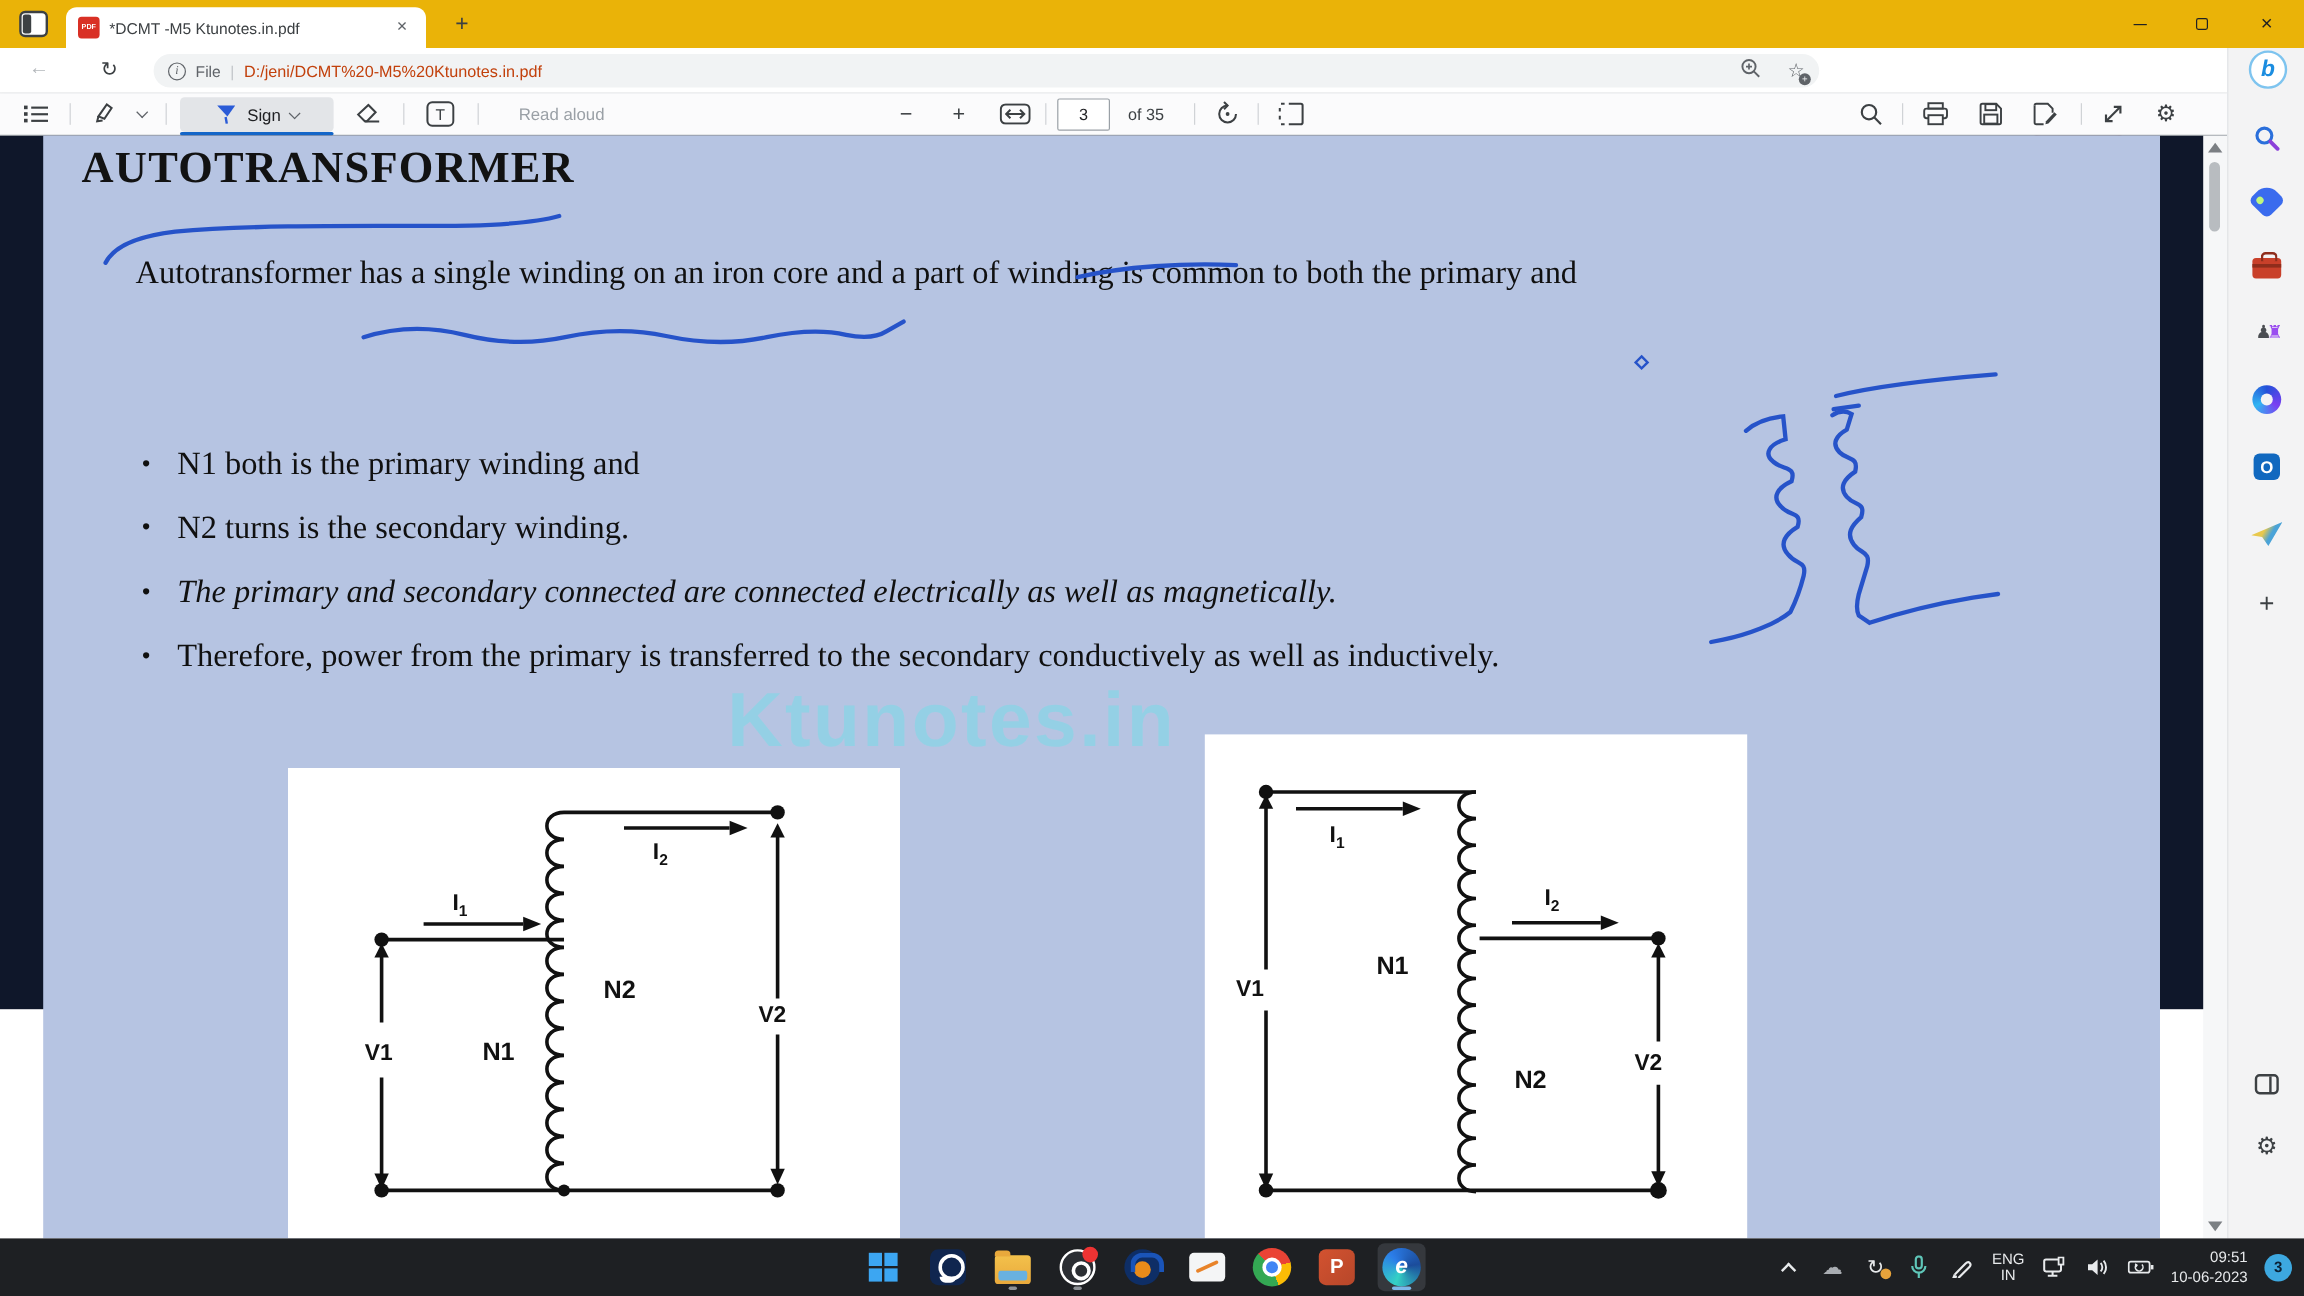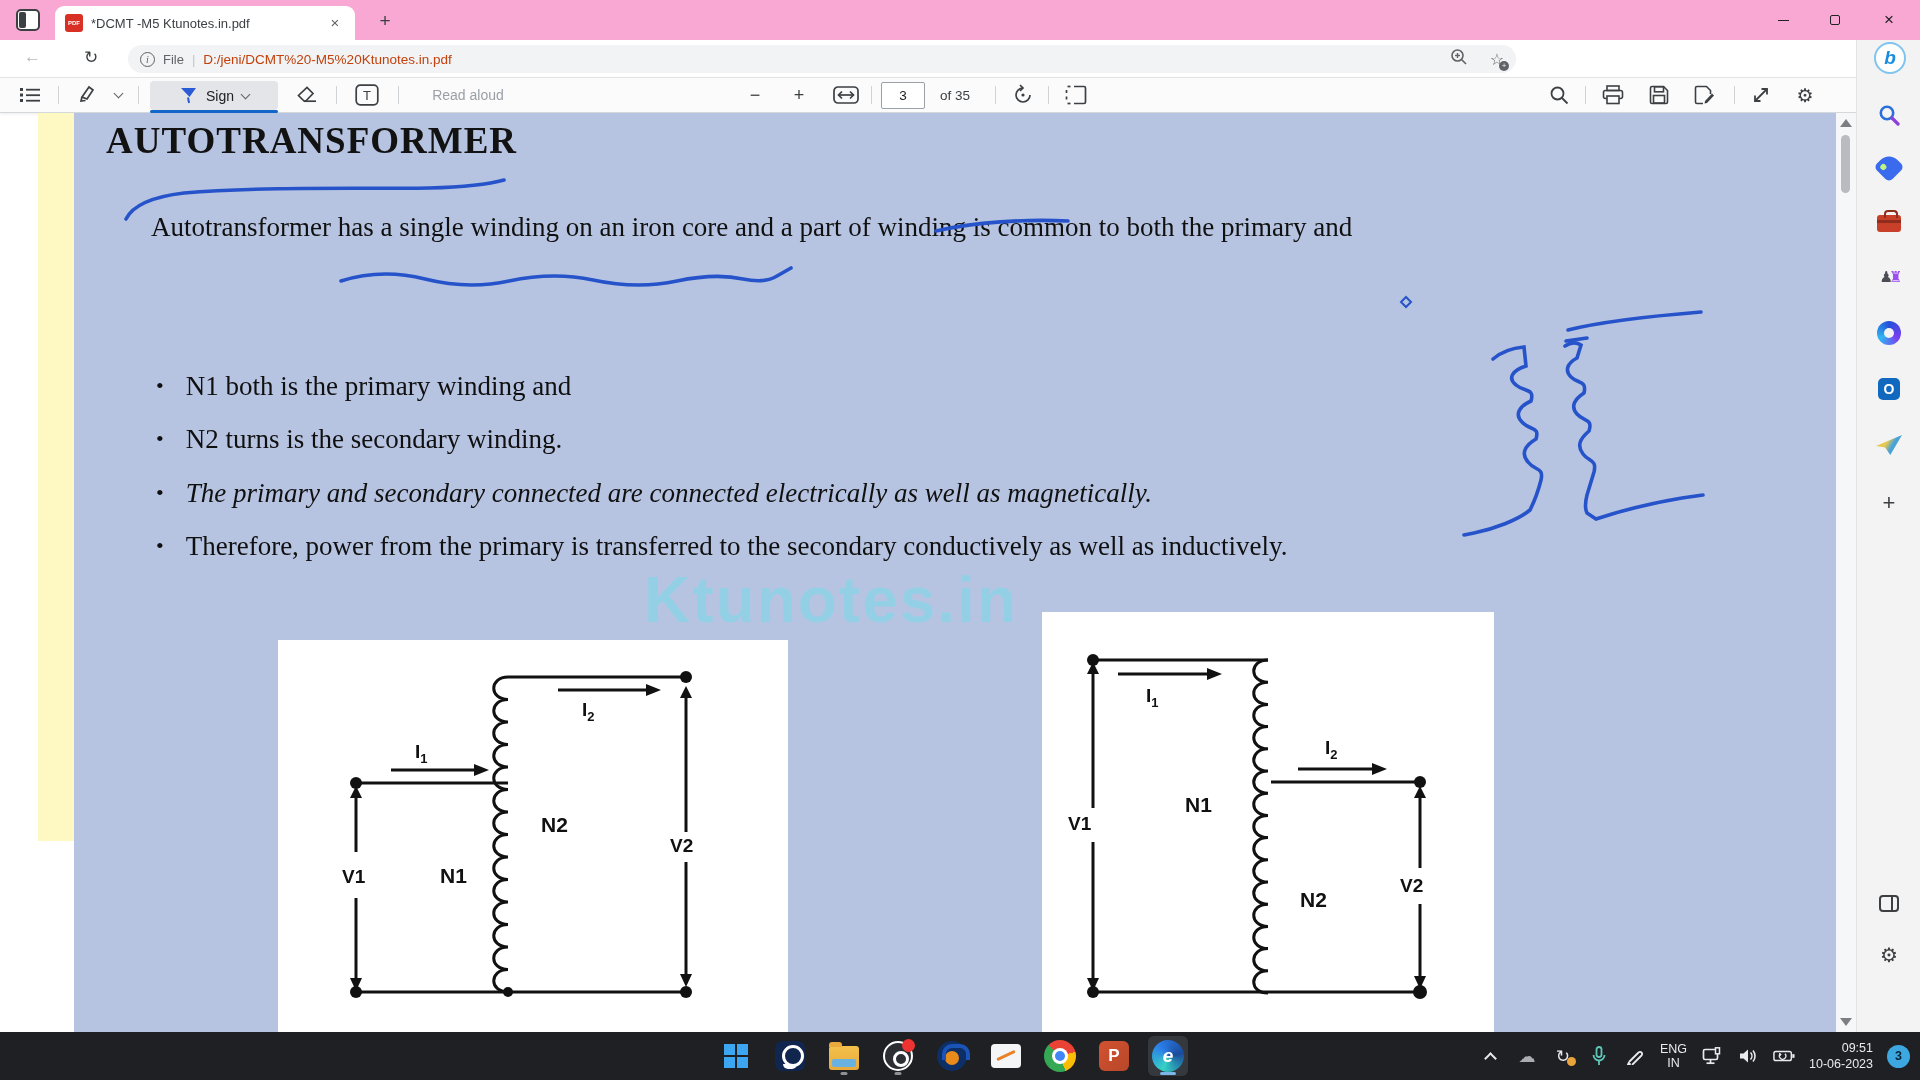--- a/index.html
+++ b/index.html
@@ -1,19 +1,19 @@
 <!DOCTYPE html>
 <html><head>
 <meta charset="utf-8">
 <style>
   html,body{margin:0;padding:0;background:#000;}
   *{box-sizing:border-box;}
   .screen{position:relative;width:1920px;height:1080px;overflow:hidden;font-family:"Liberation Sans",sans-serif;background:#fff;}
   
-  .tabstrip{position:absolute;left:0;top:0;width:1920px;height:40px;background:#f9a8d4;}
+  .tabstrip{position:absolute;left:0;top:0;width:1920px;height:40px;background:#eab308;}
   .tabactions{position:absolute;left:16px;top:9px;width:24px;height:22px;border:2px solid #3c4043;border-radius:5px;background:#fff;}
   .tabactions .half{position:absolute;left:1px;top:1px;width:7px;height:16px;background:#3c4043;border-radius:2px;}
   .tab{position:absolute;left:55px;top:6px;width:300px;height:34px;background:#fff;border-radius:9px 9px 0 0;display:flex;align-items:center;padding:0 10px;gap:8px;}
   .favicon{width:18px;height:18px;border-radius:3px;background:#d93025;color:#fff;font-size:6px;font-weight:bold;display:flex;align-items:center;justify-content:center;flex:none;}
   .tabtitle{font-size:13px;color:#3c4043;white-space:nowrap;overflow:hidden;flex:1;}
   .tabclose{font-size:15px;color:#5f6368;width:20px;height:20px;line-height:19px;text-align:center;border-radius:50%;flex:none;}
   .newtab{position:absolute;left:372px;top:8px;width:26px;height:26px;font-size:19px;color:#3c4043;text-align:center;line-height:25px;}
   .wctl{position:absolute;top:0;height:40px;width:46px;display:flex;align-items:center;justify-content:center;color:#202124;}
   .wmin{left:1760px;}.wmax{left:1812px;}.wclose{left:1866px;font-size:17px;}
   .wmin i{display:block;width:11px;border-top:1.5px solid #202124;}
@@ -52,21 +52,21 @@
   .pb{position:absolute;top:0;height:34px;display:flex;align-items:center;justify-content:center;color:#3c4043;}
   .vsep{position:absolute;top:8px;width:1px;height:18px;background:#d0d3d6;}
   .drawbtn{position:absolute;left:150px;top:3px;height:29px;width:128px;background:#e3e5e8;border-radius:4px;display:flex;align-items:center;justify-content:center;gap:8px;font-size:14px;color:#202124;}
   .drawbtn::after{content:"";position:absolute;left:0;right:0;bottom:-3px;height:3px;background:#1466c8;border-radius:2px;}
   .chev{width:7px;height:7px;border-right:1.8px solid #5f6368;border-bottom:1.8px solid #5f6368;transform:rotate(45deg);margin-top:-3px;}
   .readaloud{font-size:14px;color:#9aa0a6;}
   .pagebox{position:absolute;left:881px;top:4px;width:44px;height:27px;background:#fff;border:1px solid #9aa0a6;border-radius:2px;text-align:center;font-size:13.5px;color:#202124;line-height:25px;}
   .ofpages{position:absolute;left:940px;top:0;height:34px;display:flex;align-items:center;font-size:13.5px;color:#3c4043;}
   .glyph{font-size:18px;}
   
-  .contentarea{position:absolute;left:0;top:113px;width:1856px;height:728px;background:#fef9c3;margin-left:38px;}
+  .contentarea{position:absolute;left:0;top:113px;width:1856px;height:728px;background:#0f172a;}
   .page{position:absolute;left:36px;top:0;width:1764px;height:919px;background:#b6c4e2;overflow:hidden;}
   .doctitle{position:absolute;left:32px;top:6px;font-family:"Liberation Serif",serif;font-weight:bold;font-size:37px;color:#121212;letter-spacing:1px;}
   .para{position:absolute;left:77px;top:96px;width:1520px;font-family:"Liberation Serif",serif;font-size:27px;color:#101010;line-height:37px;}
   .bullet{position:absolute;left:82px;font-family:"Liberation Serif",serif;font-size:27px;color:#101010;display:flex;gap:22px;}
   .bullet .mark{font-size:22px;margin-top:2px;}
   .bullet.it{font-style:italic;}
   .watermark{position:absolute;left:570px;top:450px;font-size:64px;font-weight:bold;letter-spacing:2px;color:#7fd9e8;opacity:.6;}
   .diagbox{position:absolute;background:#fff;}
   .box1{left:204px;top:527px;width:510px;height:392px;}
   .box2{left:968px;top:499px;width:452px;height:420px;}

